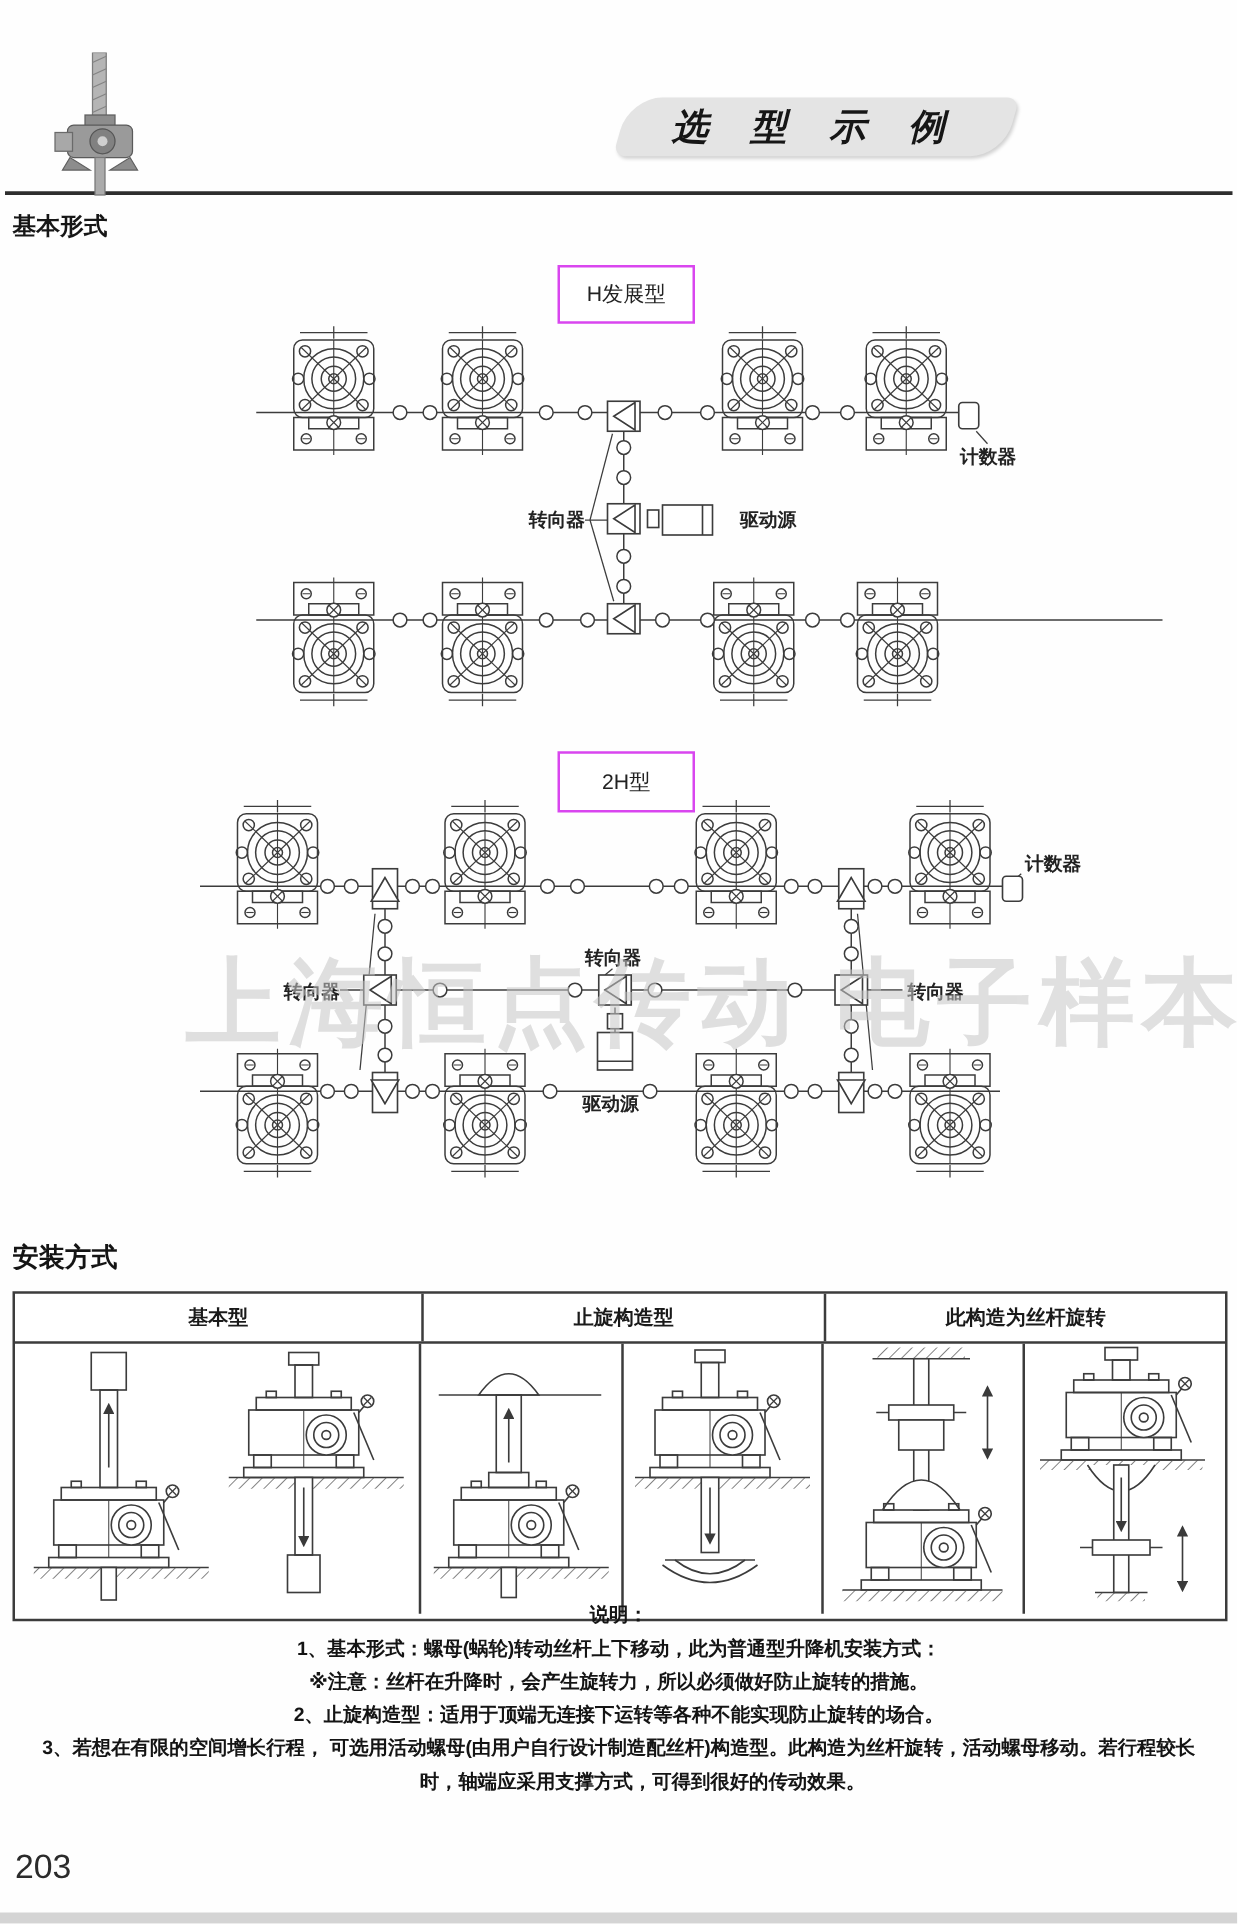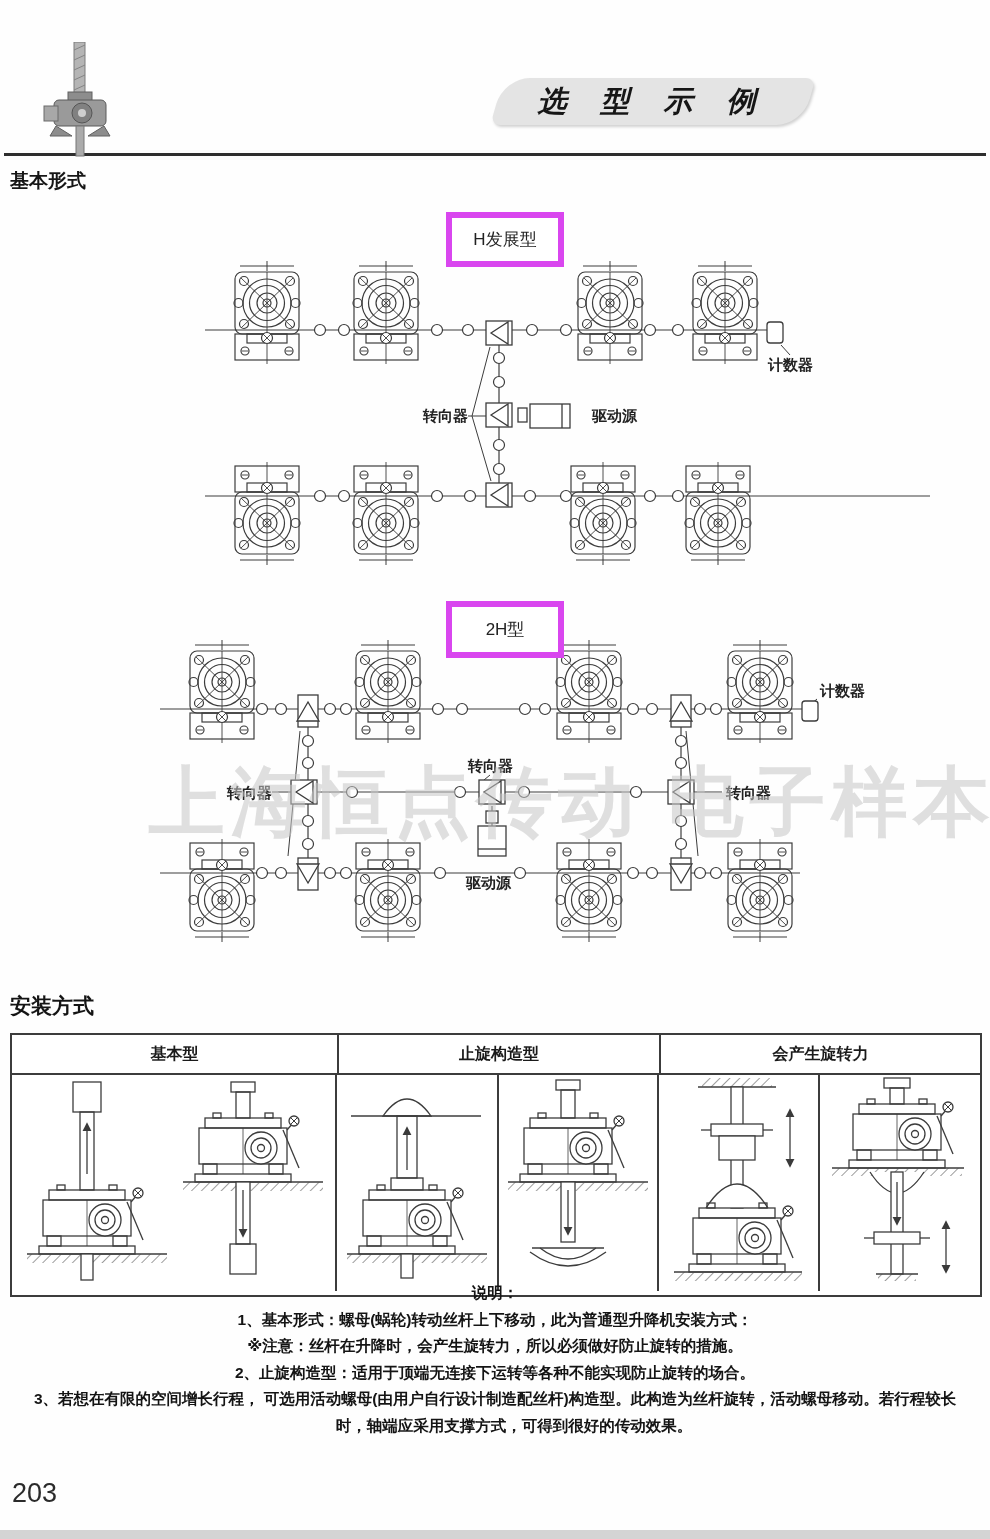--- a/index.html
+++ b/index.html
@@ -9,21 +9,21 @@
   .abs{position:absolute;}
   
   .banner{position:absolute;left:497px;top:78px;width:312px;height:47px;z-index:3;}
   .banner-shape{position:absolute;left:0;top:0;width:100%;height:100%;background:#e4e4e4;
         border-radius:26px 10px 26px 10px;transform:skewX(-16deg);
         box-shadow:2px 2px 3px rgba(0,0,0,0.18);}
   .banner-text{position:absolute;left:0;top:0;width:100%;height:100%;display:flex;align-items:center;justify-content:center;
         font-size:29px;font-weight:bold;font-style:italic;letter-spacing:13px;color:#161616;}
   .hrule{position:absolute;left:4px;top:153px;width:982px;height:3px;background:#2e2e2e;z-index:2;}
   .sec-title{position:absolute;left:10px;top:168px;font-size:19px;font-weight:600;color:#161616;z-index:3;}
-  .label-box{position:absolute;border:6px solid #d946ef;background:#fff;display:flex;align-items:center;justify-content:center;
+  .label-box{position:absolute;border:2px solid #d946ef;background:#fff;display:flex;align-items:center;justify-content:center;
         font-size:17px;color:#222;z-index:4;}
   .box-h{left:446px;top:212px;width:106px;height:43px;}
   .box-2h{left:446px;top:601px;width:106px;height:45px;}
   .diag{position:absolute;left:0;width:990px;height:400px;z-index:1;}
   .d1{top:205px;} .d2{top:595px;}
   .watermark{position:absolute;left:86px;top:752px;width:900px;z-index:5;font-size:76px;font-weight:600;
         letter-spacing:6px;color:#c7c7c7;opacity:0.55;white-space:nowrap;pointer-events:none;margin-left:36px;}
   
   .install-title{position:absolute;left:10px;top:992px;font-size:21px;font-weight:700;color:#141414;z-index:6;}
   .itable{position:absolute;left:10px;top:1033px;width:968px;height:260px;border:2px solid #3c3c3c;z-index:6;background:#fff;}
@@ -298,21 +298,21 @@
   </svg>
 
   <div class="watermark">上海恒点传动 电子样本</div>
 
   <div class="install-title">安装方式</div>
 
   <div class="itable">
     <div class="ithead">
       <div class="hc hc1">基本型</div>
       <div class="hc hc2">止旋构造型</div>
-      <div class="hc hc3">会产生旋转力</div>
+      <div class="hc hc3">此构造为丝杆旋转</div>
     </div>
     <div class="itbody">
       <div class="vline" style="left:323px;width:2px"></div>
       <div class="vline" style="left:645px;width:2px"></div>
       <div class="vline" style="left:485px;width:1.5px"></div>
       <div class="vline" style="left:806px;width:1.5px"></div>
 
       <div class="cell" style="left:0;width:323px;gap:6px">
         <svg width="150" height="214" viewBox="0 0 150 214">
           <g stroke="#3c3c3c" fill="none" stroke-width="1.3">

